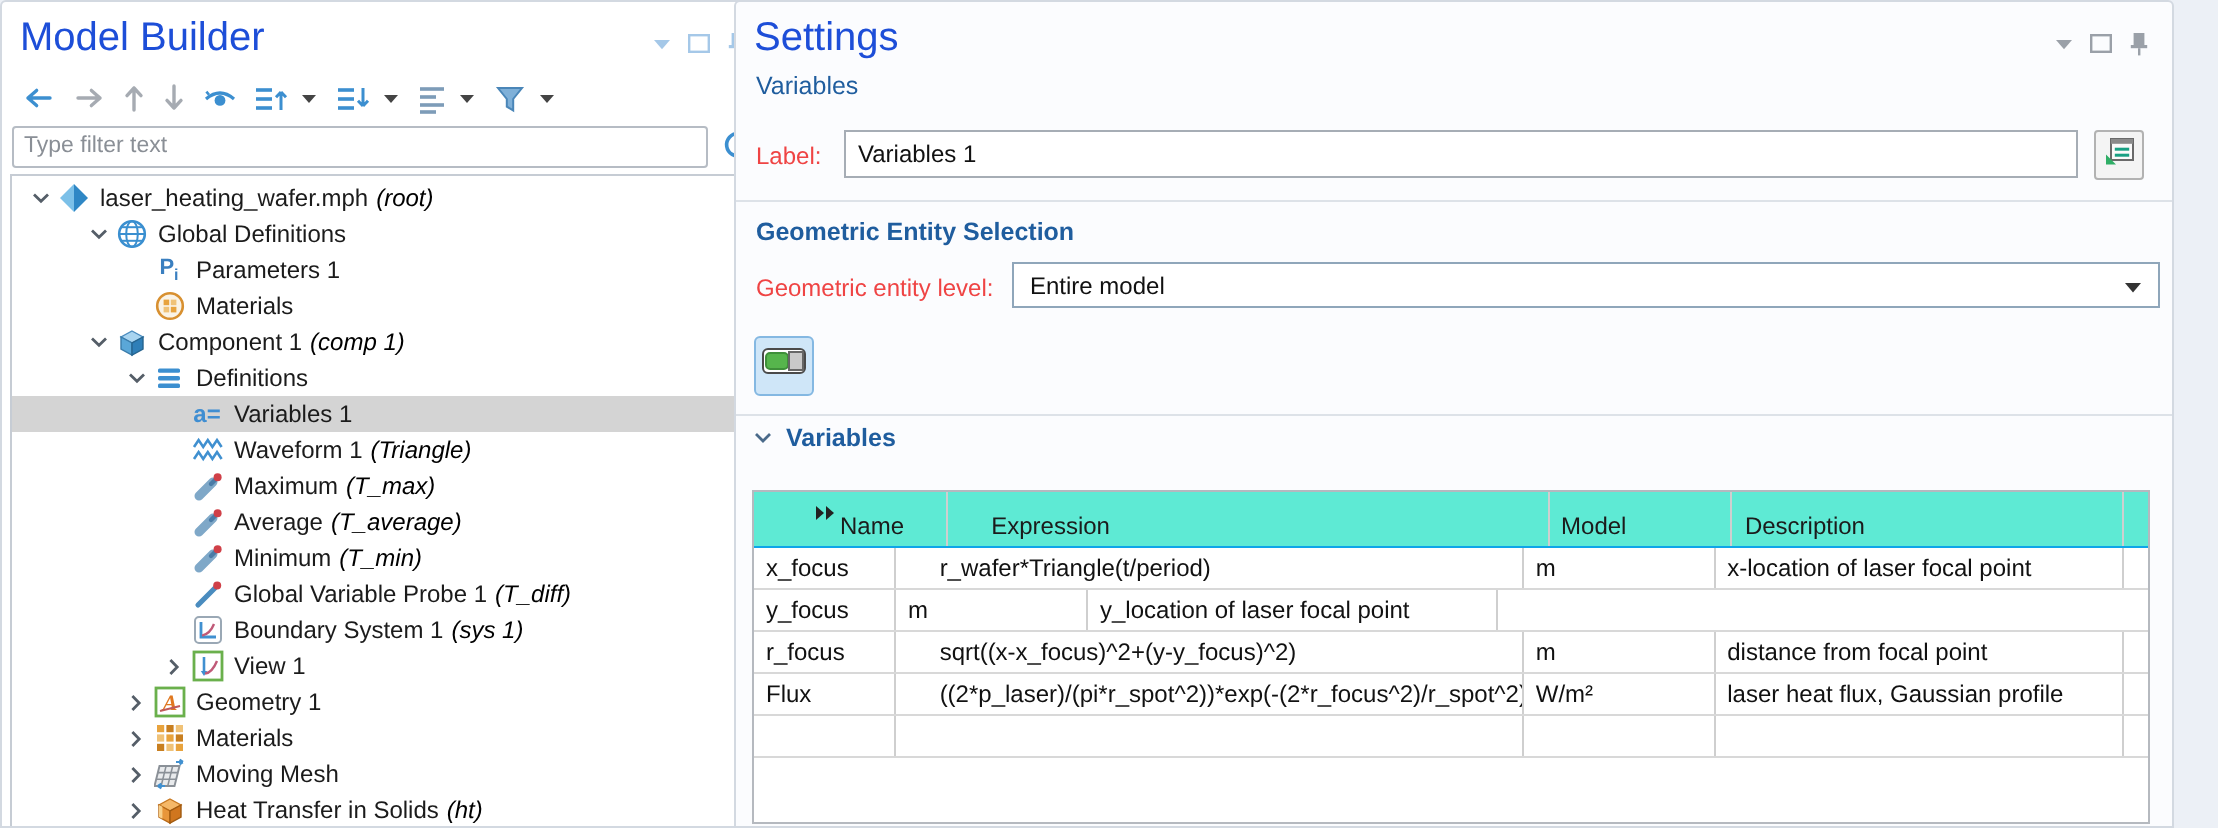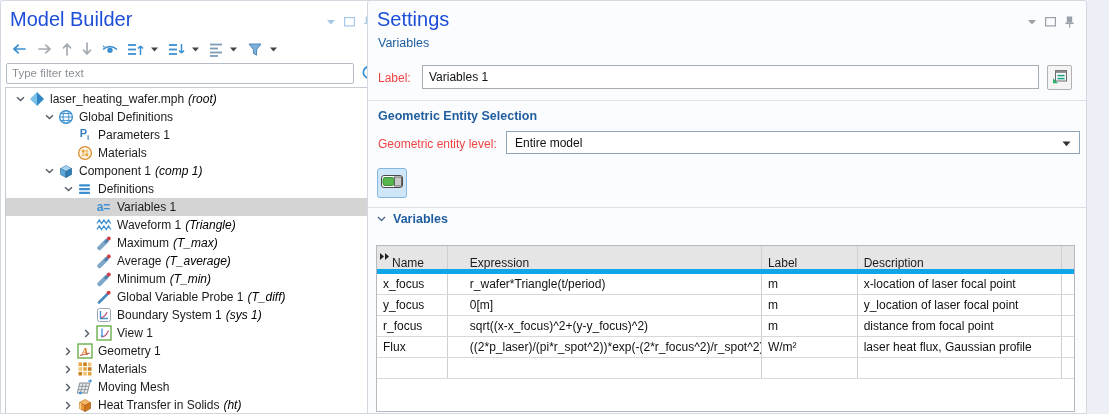--- a/index.html
+++ b/index.html
@@ -61,21 +61,21 @@
     display:flex;align-items:center;font-size:12px;color:#111;padding:0 8px;cursor:default;}
   .combo .combo-value{flex:1;}
   .toggle-btn{position:absolute;left:9px;top:167px;width:30px;height:30px;background:#cfe6f8;border:1px solid #84b8e2;
     border-radius:3px;display:flex;align-items:center;justify-content:center;cursor:pointer;}
   .var-chevron{position:absolute;left:9px;top:215px;color:#4a6a8a;display:inline-flex;}
   .var-title{position:absolute;left:25px;top:211px;}
 
   
   .vtable{position:absolute;left:8px;top:244px;width:699px;bottom:1px;border:1px solid #b5b9bf;background:#fff;
     display:flex;flex-direction:column;font-size:12px;color:#111;}
-  .vt-head{display:flex;background:#e5e5e5;height:28px;border-bottom:5px solid #0ea5e9;flex:0 0 28px;}
+  .vt-head{display:flex;background:#5eead4;height:28px;border-bottom:1px solid #0ea5e9;flex:0 0 28px;padding-left:28px;}
   .vt-row{display:flex;height:21px;border-bottom:1px solid #d8d8d8;flex:0 0 21px;background:#fff;}
   .vt-cell{border-right:1px solid #cfcfcf;padding:3px 6px;white-space:nowrap;overflow:hidden;}
   .vt-head .vt-cell{padding-top:10px;color:#1b1b1b;}
   .c-name{width:71px;} .vt-head .c-name{position:relative;padding-left:15px;}
   .c-expr{width:299px;margin-left:16px;} .c-unit{width:96px;} .c-desc{width:205px;}
   .c-extra{flex:1;border-right:none;}
   .vt-rest{flex:1;background:#fff;}
   .head-marker{position:absolute;left:3px;top:3px;}
 </style>
 </head>
@@ -515,35 +515,34 @@
     </span>
   <div class="section-title var-title">Variables</div>
 
   <div class="vtable">
     <div class="vt-head">
         <div class="vt-cell c-name"><span class="head-marker"><svg width="10" height="7">
               <polygon points="0,0 4,3.5 0,7" fill="#222"></polygon>
               <polygon points="5,0 9,3.5 5,7" fill="#222"></polygon>
             </svg></span><span>Name</span></div>
         <div class="vt-cell c-expr"><span>Expression</span></div>
-        <div class="vt-cell c-unit"><span>Label</span></div>
+        <div class="vt-cell c-unit"><span>Model</span></div>
         <div class="vt-cell c-desc"><span>Description</span></div>
         <div class="vt-cell c-extra"></div>
       </div>
     <div style="display:contents;"></div>
     <div class="vt-row">
         <div class="vt-cell c-name">x_focus</div>
         <div class="vt-cell c-expr">r_wafer*Triangle(t/period)</div>
         <div class="vt-cell c-unit">m</div>
         <div class="vt-cell c-desc">x-location of laser focal point</div>
         <div class="vt-cell c-extra"></div>
       </div>
       <div class="vt-row">
         <div class="vt-cell c-name">y_focus</div>
-        <div class="vt-cell c-expr">0[m]</div>
         <div class="vt-cell c-unit">m</div>
         <div class="vt-cell c-desc">y_location of laser focal point</div>
         <div class="vt-cell c-extra"></div>
       </div>
       <div class="vt-row">
         <div class="vt-cell c-name">r_focus</div>
         <div class="vt-cell c-expr">sqrt((x-x_focus)^2+(y-y_focus)^2)</div>
         <div class="vt-cell c-unit">m</div>
         <div class="vt-cell c-desc">distance from focal point</div>
         <div class="vt-cell c-extra"></div>

